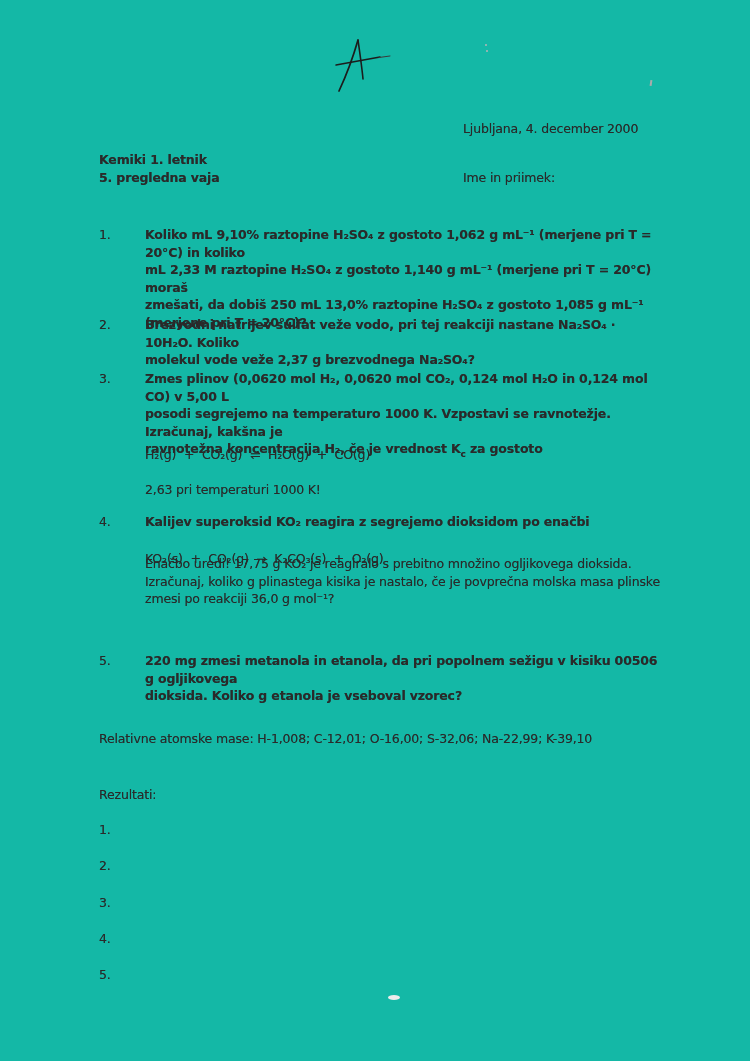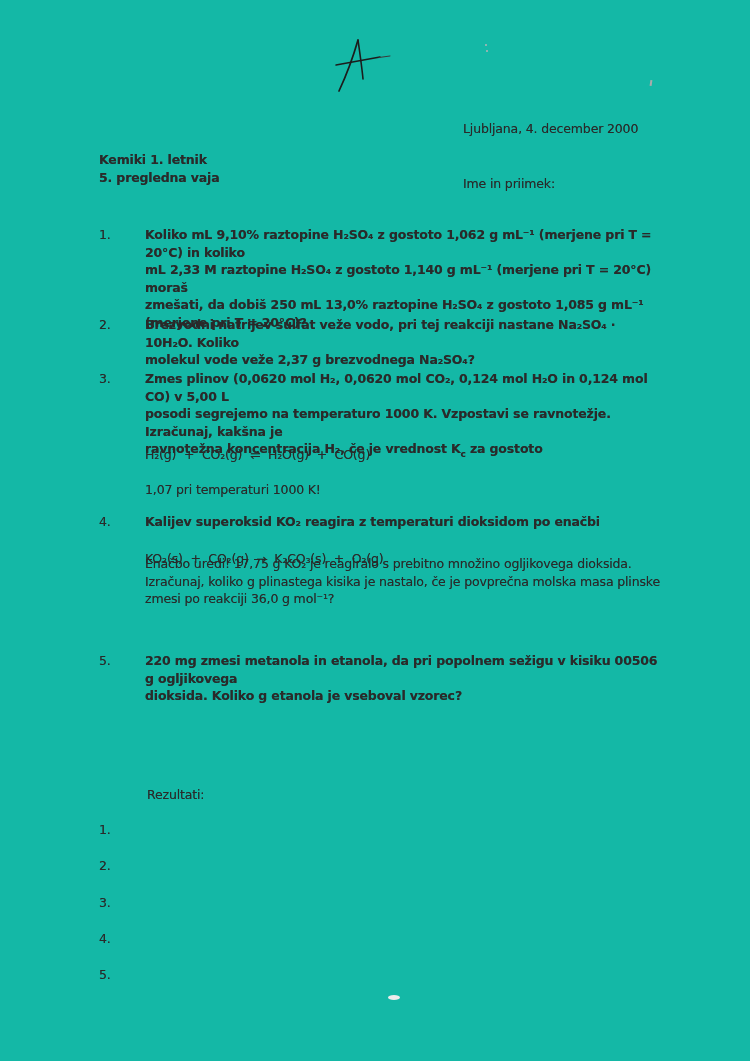--- a/index.html
+++ b/index.html
@@ -50,21 +50,21 @@
   <div class="artifact tickmark" style="left:650px; top:80px;"></div>
   <div class="artifact smudge" style="left:388px; top:995px;"></div>
 
   <div class="abs txt" style="left:463px; top:120px;">Ljubljana, 4. december 2000</div>
 
   <div class="abs" style="left:99px; top:151px;">
     <div class="txt bold">Kemiki 1. letnik</div>
     <div class="txt bold">5. pregledna vaja</div>
   </div>
 
-  <div class="abs txt" style="left:463px; top:175px;">Ime in priimek:</div>
+  <div class="abs txt" style="left:463px; top:169px;">Ime in priimek:</div>
 
   <div class="abs q-row" style="left:99px; top:226px; width:565px;">
     <span class="txt q-num">1.</span>
     <p class="txt q-text">Koliko mL 9,10% raztopine H₂SO₄ z gostoto 1,062 g mL⁻¹ (merjene pri T = 20°C) in koliko
 mL 2,33 M raztopine H₂SO₄ z gostoto 1,140 g mL⁻¹ (merjene pri T = 20°C) moraš
 zmešati, da dobiš 250 mL 13,0% raztopine H₂SO₄ z gostoto 1,085 g mL⁻¹
 (merjene pri T = 20°C)?</p>
   </div>
 
   <div class="abs q-row" style="left:99px; top:316px; width:565px;">
@@ -75,41 +75,42 @@
 
   <div class="abs q-row" style="left:99px; top:370px; width:565px;">
     <span class="txt q-num">3.</span>
     <p class="txt q-text"><span>Zmes plinov (0,0620 mol H₂, 0,0620 mol CO₂, 0,124 mol H₂O in 0,124 mol CO) v 5,00 L
 posodi segrejemo na temperaturo 1000 K. Vzpostavi se ravnotežje. Izračunaj, kakšna je
 ravnotežna koncentracija H₂, če je vrednost K</span><sub class="small">c</sub><span> za gostoto</span></p>
   </div>
 
   <div class="abs txt" style="left:145px; top:446px;">H₂(g)  +  CO₂(g)  ⇌  H₂O(g)  +  CO(g)</div>
 
-  <div class="abs txt" style="left:145px; top:481px;">1,07 pri temperaturi 1000 K!</div>
+  <div class="abs txt" style="left:145px; top:481px;">2,63 pri temperaturi 1000 K!</div>
 
   <div class="abs q-row" style="left:99px; top:513px; width:565px;">
     <span class="txt q-num">4.</span>
-    <p class="txt q-text">Kalijev superoksid KO₂ reagira z temperaturi dioksidom po enačbi</p>
+    <p class="txt q-text">Kalijev superoksid KO₂ reagira z segrejemo dioksidom po enačbi</p>
   </div>
 
   <div class="abs txt" style="left:145px; top:550px;">KO₂(s)  +  CO₂(g)  →  K₂CO₃(s)  +  O₂(g)</div>
 
   <div class="abs txt" style="left:145px; top:555px; width:520px;">Enačbo uredi! 17,75 g KO₂ je reagiralo s prebitno množino ogljikovega dioksida.
 Izračunaj, koliko g plinastega kisika je nastalo, če je povprečna molska masa plinske
 zmesi po reakciji 36,0 g mol⁻¹?</div>
 
   <div class="abs q-row" style="left:99px; top:652px; width:565px;">
     <span class="txt q-num">5.</span>
     <p class="txt q-text">220 mg zmesi metanola in etanola, da pri popolnem sežigu v kisiku 00506 g ogljikovega
 dioksida. Koliko g etanola je vseboval vzorec?</p>
   </div>
 
+  <div class="abs txt" style="left:99px; top:730px;">Relativne atomske mase: H-1,008; C-12,01; O-16,00; S-32,06; Na-22,99; K-39,10</div>
 
-  <div class="abs txt" style="left:99px; top:786px;margin-left:48px;">Rezultati:</div>
+  <div class="abs txt" style="left:99px; top:786px;">Rezultati:</div>
 
   <div class="abs txt" style="left:99px; top:821px;">1.</div>
   <div class="abs txt" style="left:99px; top:857px;">2.</div>
   <div class="abs txt" style="left:99px; top:894px;">3.</div>
   <div class="abs txt" style="left:99px; top:930px;">4.</div>
   <div class="abs txt" style="left:99px; top:966px;">5.</div>
 
 </div>
 
 </body></html>

